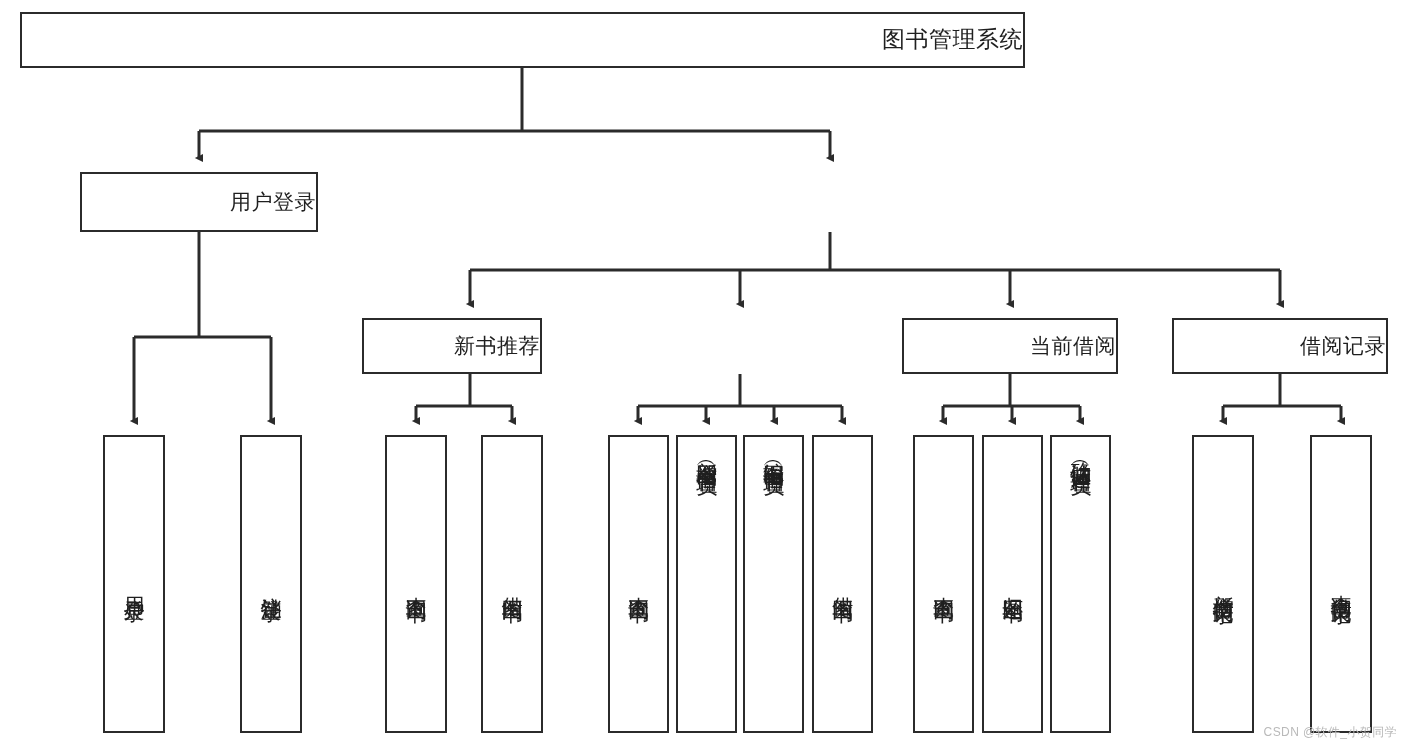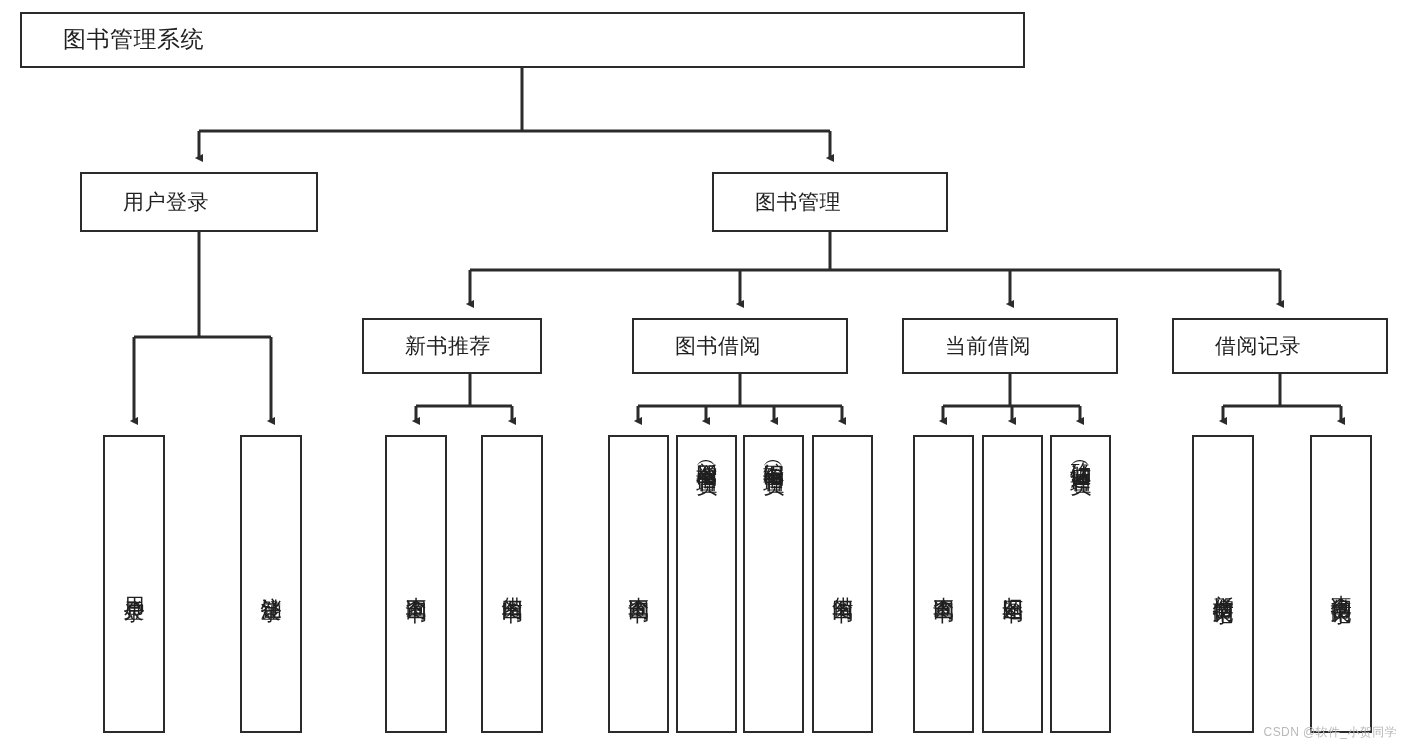--- a/index.html
+++ b/index.html
@@ -27,21 +27,21 @@
     height: 747px;
     pointer-events: none;
   }
   .node {
     position: absolute;
     box-sizing: border-box;
     background: #ffffff;
     border: 2px solid #2b2b2b;
     display: flex;
     align-items: center;
-    justify-content: flex-start;
+    justify-content: flex-end;
     z-index: 2;
     padding-left: 41px;
   }
   .node-label {
     display: block;
     text-align: center;
     color: #1f1f1f;
     letter-spacing: 0.5px;
     line-height: 1.18;
     white-space: nowrap;
@@ -135,31 +135,25 @@
   </svg>
 
   <div class="node level-root" style="left:20px; top:12px; width:1005px; height:56px;">
     <span class="node-label">图书管理系统</span>
   </div>
 
   <div class="node level-branch" style="left:80px; top:172px; width:238px; height:60px;">
     <span class="node-label">用户登录</span>
   </div>
 
-  <div class="node level-branch" style="left:712px; top:172px; width:236px; height:60px;">
-    <span class="node-label">图书管理</span>
-  </div>
 
   <div class="node level-branch" style="left:362px; top:318px; width:180px; height:56px;">
     <span class="node-label">新书推荐</span>
   </div>
 
-  <div class="node level-branch" style="left:632px; top:318px; width:216px; height:56px;">
-    <span class="node-label">图书借阅</span>
-  </div>
 
   <div class="node level-branch" style="left:1172px; top:318px; width:216px; height:56px;">
     <span class="node-label">借阅记录</span>
   </div>
 
   <div class="node level-branch" style="left:902px; top:318px; width:216px; height:56px;">
     <span class="node-label">当前借阅</span>
   </div>
 
   <div class="node level-leaf" style="left:103px; top:435px; width:62px; height:298px;">

